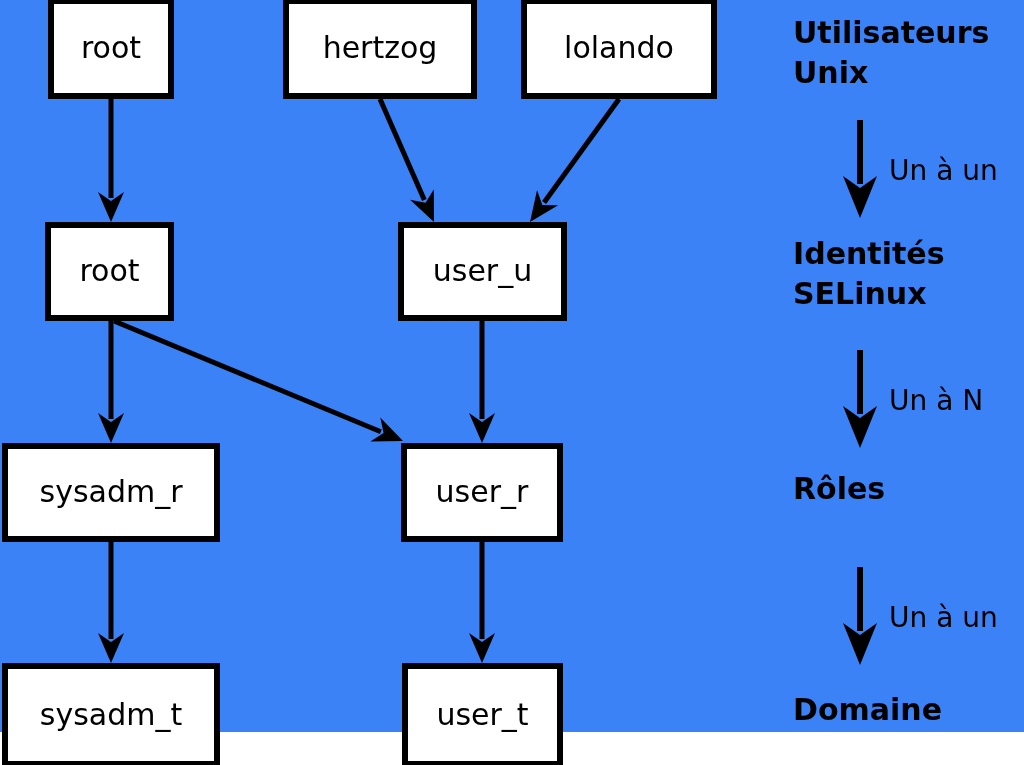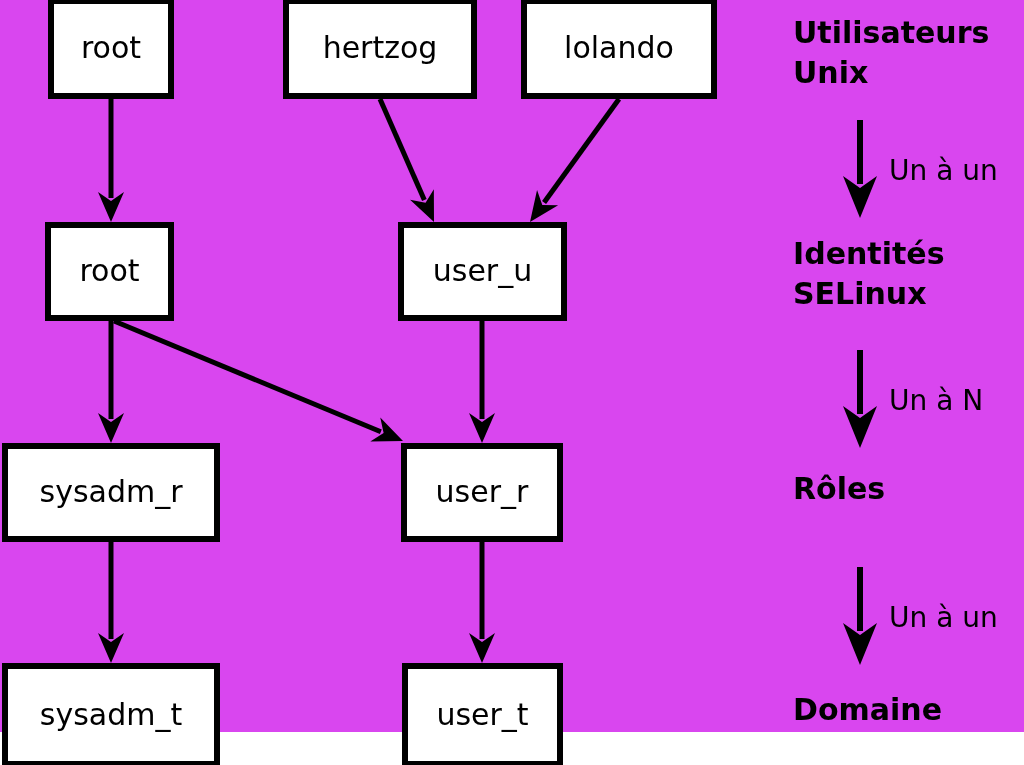--- a/index.html
+++ b/index.html
@@ -10,21 +10,21 @@
   body {
     width: 1024px;
     height: 765px;
     overflow: hidden;
     font-family: "DejaVu Sans", sans-serif;
   }
   #diagram-root {
     position: relative;
     width: 1024px;
     height: 732px;
-    background: #d946ef;
+    background: #3b82f6;
   }
   svg#diagram-svg {
     position: absolute;
     top: 0;
     left: 0;
     width: 1024px;
     height: 765px;
     display: block;
   }
   .node-rect {

